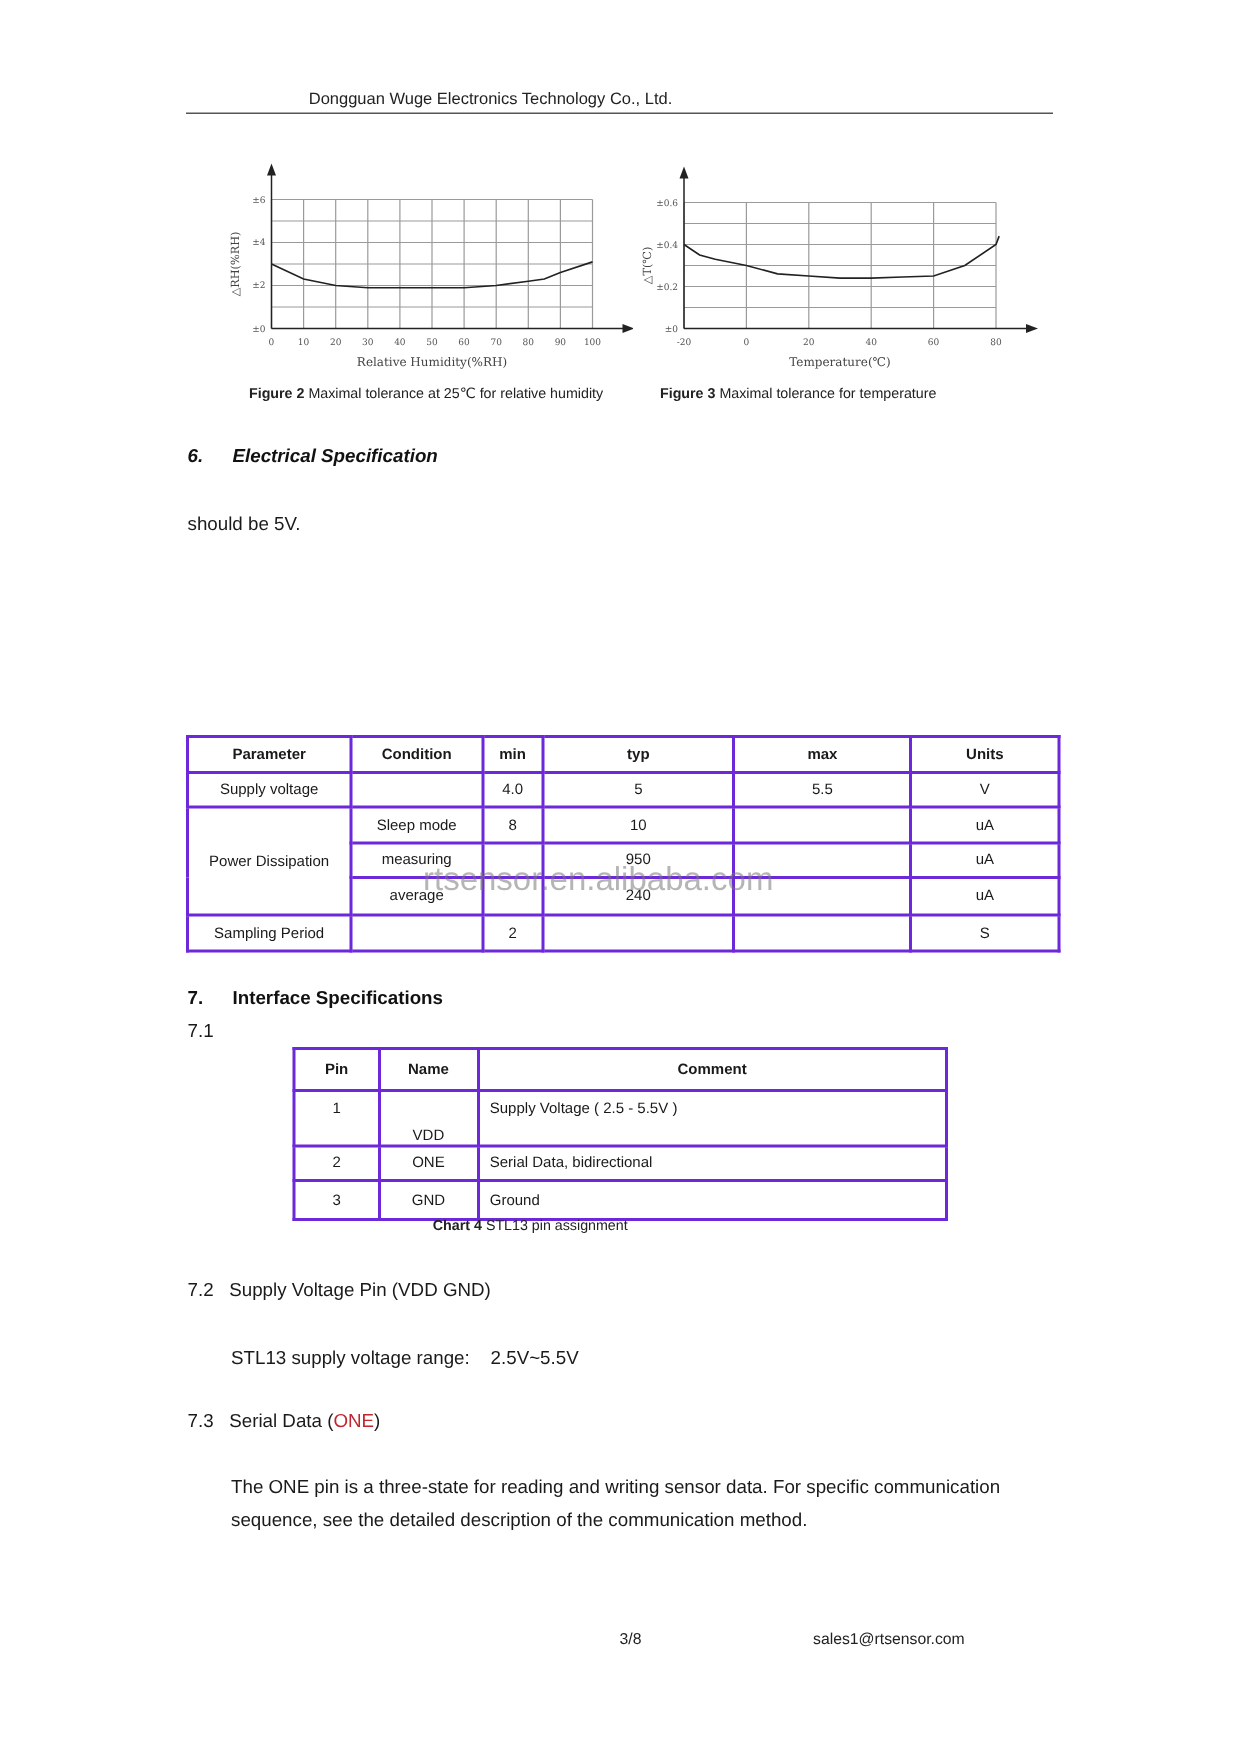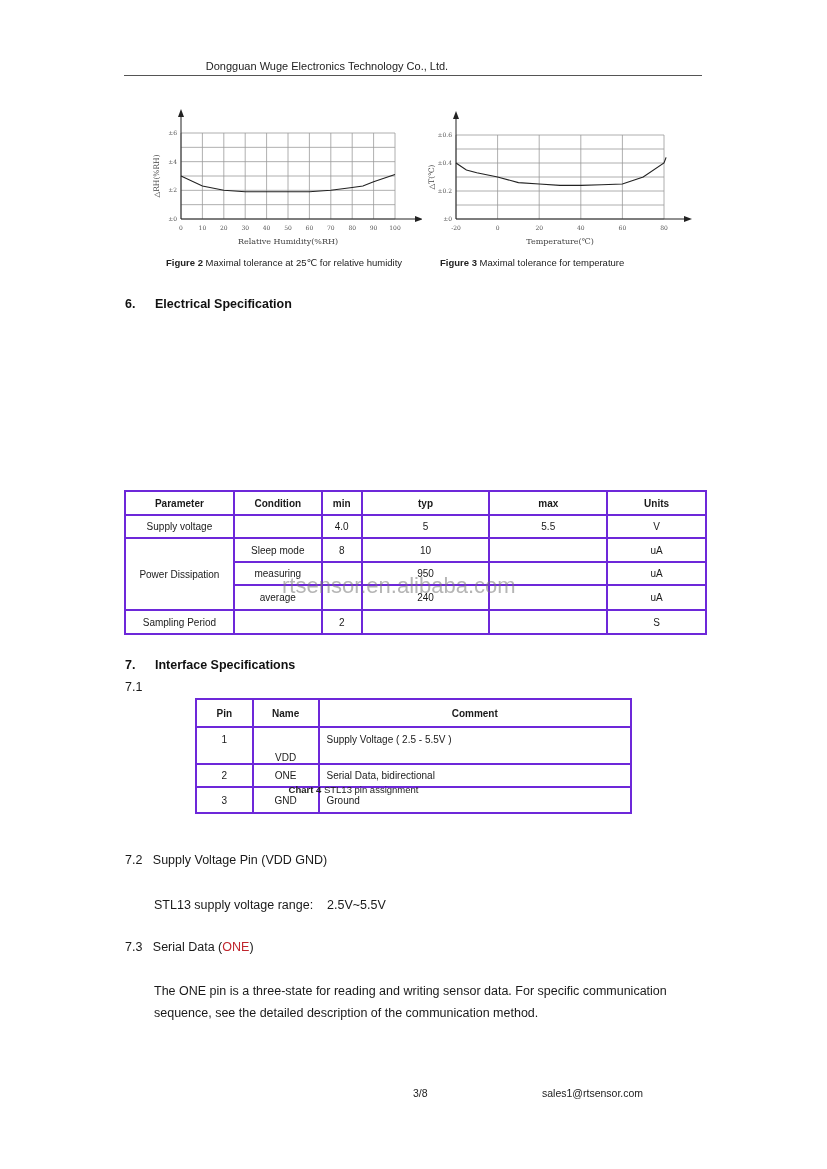--- a/index.html
+++ b/index.html
@@ -111,24 +111,25 @@
       <polygon points="259,116 259,122 267,119" fill="#222"></polygon>
       <text x="135" y="144" font-size="8" text-anchor="middle" fill="#444" font-family="DejaVu Serif, serif">Temperature(℃)</text>
       <text x="0" y="0" font-size="7.5" text-anchor="middle" fill="#444" font-family="DejaVu Serif, serif" transform="translate(9,77) rotate(-90)">△T(℃)</text>
       <polyline points="31.0,63.0 41.4,70.0 51.8,72.8 72.6,77.0 93.4,82.6 114.2,84.0 135.0,85.4 155.8,85.4 176.6,84.7 197.4,84.0 218.2,77.0 239.0,63.0 241.1,57.4" fill="none" stroke="#222" stroke-width="1.1"></polyline>
     </svg>
 </div>
 
 <div class="abs caption" style="left:153px; top:257px;margin-left:13px;"><b>Figure 2</b> <span>Maximal tolerance at 25℃ for relative humidity</span></div>
 <div class="abs caption" style="left:440px; top:257px;"><b>Figure 3</b> <span>Maximal tolerance for temperature</span></div>
 
-<div class="abs h-sec" style="left:125px; top:297px;">
+<div class="abs h-sec" style="left:125px; top:297px;font-style:italic;">
   <span class="num">6.</span><span>Electrical Specification</span>
 </div>
 <div class="abs para" style="left:125px; top:338px; width:600px;">
+  <div>should be 5V.</div>
 </div>
 
 <table class="elec" style="left:124px; top:490px; width:583px;">
   <colgroup>
     <col style="width:109px">
       <col style="width:88px">
       <col style="width:40px">
       <col style="width:128px">
       <col style="width:118px">
       <col style="width:99px">
@@ -211,21 +212,21 @@
     <td>ONE</td>
     <td class="c-left">Serial Data, bidirectional</td>
   </tr>
   <tr style="height:26px;">
     <td>3</td>
     <td>GND</td>
     <td class="c-left">Ground</td>
   </tr>
 </tbody>
   </table>
-<div class="abs caption" style="left:0; width:707px; text-align:center; top:784px;"><b>Chart 4</b> <span>STL13 pin assignment</span></div>
+<div class="abs caption" style="left:0; width:707px; text-align:center; top:812px;"><b>Chart 4</b> <span>STL13 pin assignment</span></div>
 
 <div class="abs sub" style="left:125px; top:853px;">
   <span>7.2</span>&nbsp;&nbsp;&nbsp;<span>Supply Voltage Pin (VDD GND)</span>
 </div>
 <div class="abs sub" style="left:154px; top:898px;">
   <span>STL13 supply voltage range:</span>&nbsp;&nbsp;&nbsp;&nbsp;<span>2.5V~5.5V</span>
 </div>
 
 <div class="abs sub" style="left:125px; top:940px;">
   <span>7.3</span>&nbsp;&nbsp;&nbsp;<span>Serial Data (</span><span class="red">ONE</span><span>)</span>

